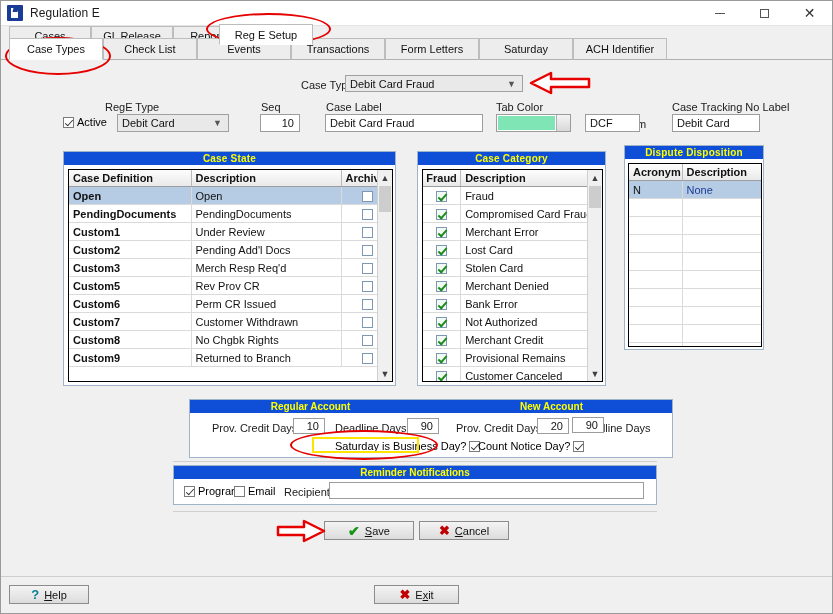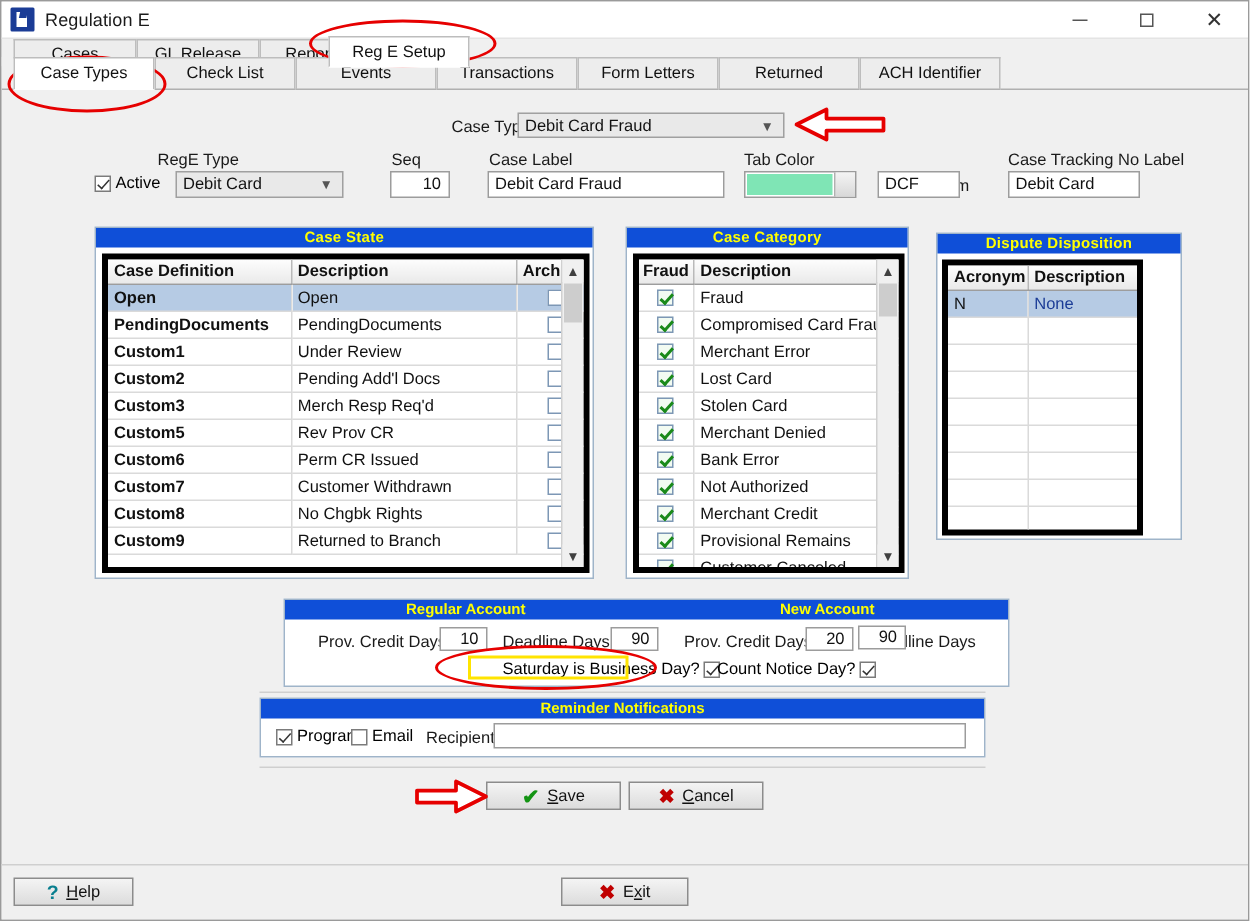--- a/index.html
+++ b/index.html
@@ -122,21 +122,21 @@
   .chkwrap { position: absolute; display: flex; align-items: center; gap: 3px; font-size: 11px; }
 
   
   .grp { position: absolute; border: 1px solid #9fb4c9; background: #ffffff; }
   .grp-hd {
     height: 13px; background: #0f4fd8;
     color: #ffff00; font-weight: bold; font-size: 10px;
     display: flex; align-items: center; justify-content: center;
     letter-spacing: .2px;
   }
-  .grid { position: absolute; background: #ffffff; border: 4px solid #000000; overflow: hidden; }
+  .grid { position: absolute; background: #ffffff; border: 1px solid #000000; overflow: hidden; }
   .grid table { border-collapse: collapse; width: 100%; table-layout: fixed; }
   .grid th {
     background: linear-gradient(#fdfdfd,#e9e9e9);
     border-right: 1px solid #b9b9b9;
     border-bottom: 1px solid #9d9d9d;
     font-size: 11px; font-weight: bold; text-align: left;
     padding: 2px 4px; height: 16px; color: #111;
   }
   .grid td {
     border-right: 1px solid #dadada;
@@ -238,21 +238,21 @@
     <div class="tab active" style="left:218px;width:94px;top:-2px;height:21px;">Reg E Setup</div>
   </div>
 
   <div class="tabrow r2">
     <div class="rule"></div>
     <div class="tab active" style="left:8px;width:94px;">Case Types</div>
     <div class="tab" style="left:102px;width:94px;">Check List</div>
     <div class="tab" style="left:196px;width:94px;">Events</div>
     <div class="tab" style="left:290px;width:94px;">Transactions</div>
     <div class="tab" style="left:384px;width:94px;">Form Letters</div>
-    <div class="tab" style="left:478px;width:94px;">Returned</div>
+    <div class="tab" style="left:478px;width:94px;">Saturday</div>
     <div class="tab" style="left:572px;width:94px;">ACH Identifier</div>
   </div>
 
   <div class="lbl" style="left:300px;top:78px;">Case Type</div>
   <div class="combo" style="left:344px;top:74px;width:178px;height:17px;">
     <span>Debit Card Fraud</span>
     <span class="caret">▼</span>
   </div>
 
   <div class="chkwrap" style="left:62px;top:115px;">
@@ -423,21 +423,21 @@
         </tbody>
       </table>
       <div class="sbar">
         <div class="sbtn up">▲</div>
         <div class="sthumb" style="top:16px;height:22px;"></div>
         <div class="sbtn dn">▼</div>
       </div>
     </div>
   </div>
 
-  <div class="grp" style="left:623px;top:154px;width:164px;height:205px;">
+  <div class="grp" style="left:623px;top:144px;width:140px;height:205px;">
     <div class="grp-hd">Dispute Disposition</div>
     <div class="grid" style="left:3px;top:17px;width:134px;height:184px;">
       <table>
         <colgroup>
             <col style="width:53px">
             <col style="width:81px">
           </colgroup>
         <thead>
           <tr>
             <th>Acronym</th>

